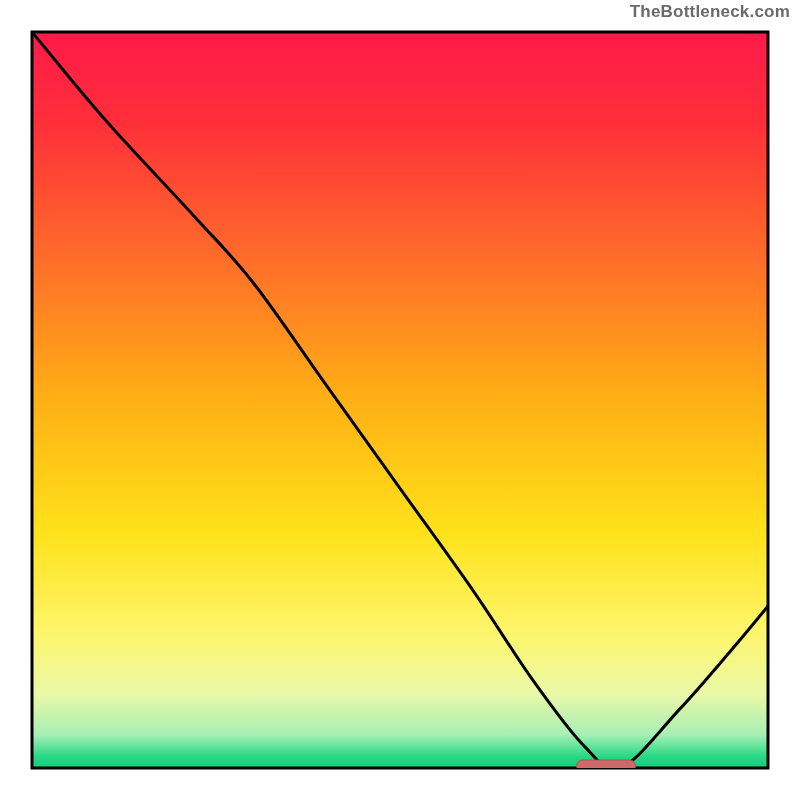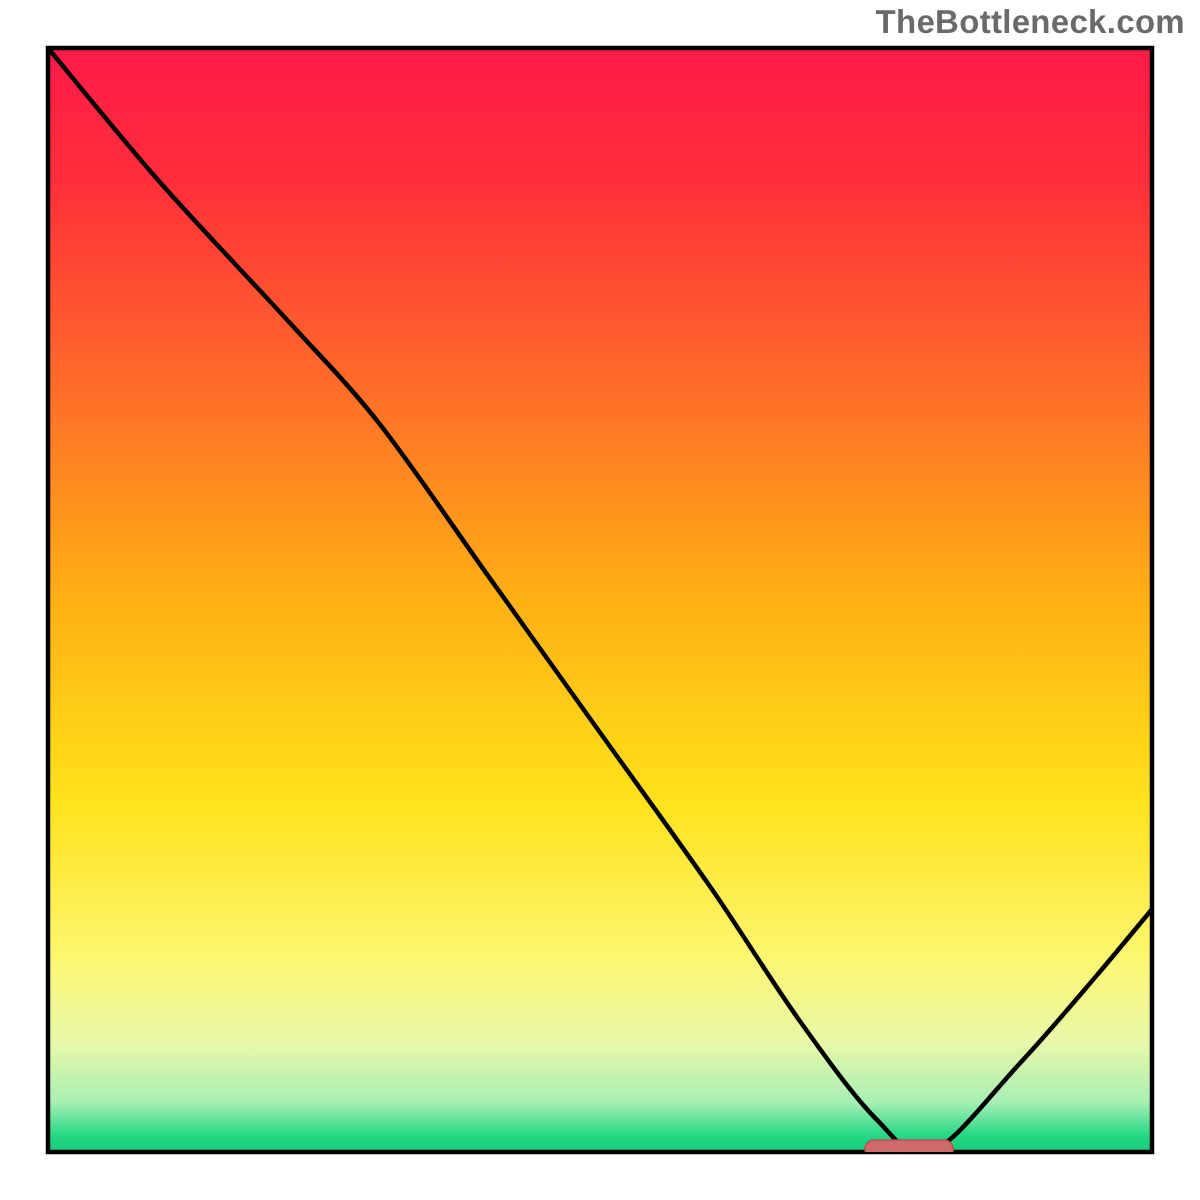--- a/index.html
+++ b/index.html
@@ -17,21 +17,21 @@
   }
   svg {
     position: absolute;
     top: 0;
     left: 0;
   }
   .watermark {
     position: absolute;
     top: 2px;
     right: 10px;
-    font-size: 22px;
+    font-size: 17px;
     font-weight: 600;
     color: #6a6a6a;
     letter-spacing: 0.2px;
   }
 </style>
 </head>
 <body>
 
 <div class="canvas-wrap">
 

